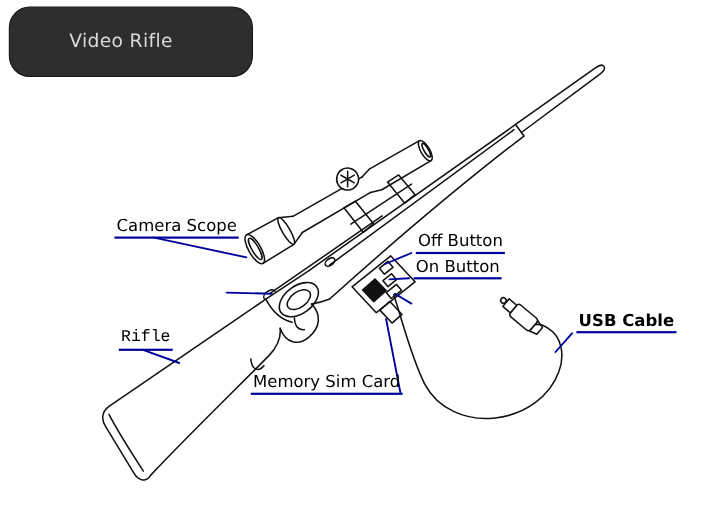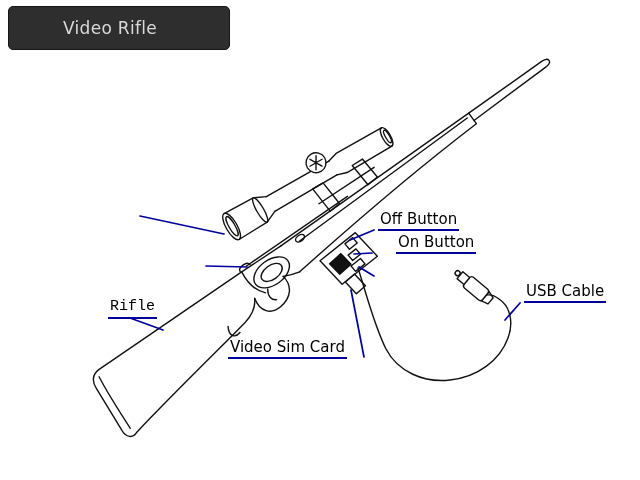--- a/index.html
+++ b/index.html
@@ -31,24 +31,24 @@
   .ink .dark { fill: var(--drawing, #111111); }
   .leader {
     stroke: var(--annotation, #00009c);
     fill: none;
     stroke-width: 1.7;
     stroke-linecap: round;
   }
   .title-box {
     position: absolute;
     left: 8px; top: 6px;
-    width: 222px; height: 44px;
+    width: 222px; height: 64px;
     background: var(--title-bg, #2e2e2e);
     border: 1px solid #161616;
-    border-radius: 5px;
+    border-radius: 19px;
     box-sizing: border-box;
     display: flex;
     align-items: center;
     padding-left: 54px;
   }
   .title-box span {
     color: var(--title-text, #d9d9d9);
     font-size: 17px;
     letter-spacing: 0.3px;
   }
@@ -123,18 +123,19 @@
       <path d="M374,276 L359,267"></path>
       <path d="M520,303 L505,320"></path>
       <path d="M364,357 L351,290"></path>
     </g>
   </svg>
 
   <div class="title-box">
     <span>Video Rifle</span>
   </div>
 
+  <div class="diagram-label" style="left:104px; top:196px;">Camera Scope</div>
   <div class="diagram-label" style="left:108px; top:298px;font-family:Liberation Mono, monospace;">Rifle</div>
   <div class="diagram-label" style="left:378px; top:210px;">Off Button</div>
-  <div class="diagram-label" style="left:396px; top:233px;text-align:right;">On Button</div>
-  <div class="diagram-label" style="left:524px; top:282px;">USB Cable</div>
-  <div class="diagram-label" style="left:228px; top:338px;">Video Sim Card</div>
+  <div class="diagram-label" style="left:376px; top:233px;text-align:right;">On Button</div>
+  <div class="diagram-label" style="left:524px; top:282px;font-weight:bold;">USB Cable</div>
+  <div class="diagram-label" style="left:228px; top:338px;">Memory Sim Card</div>
 </div>
 
 </body></html>

